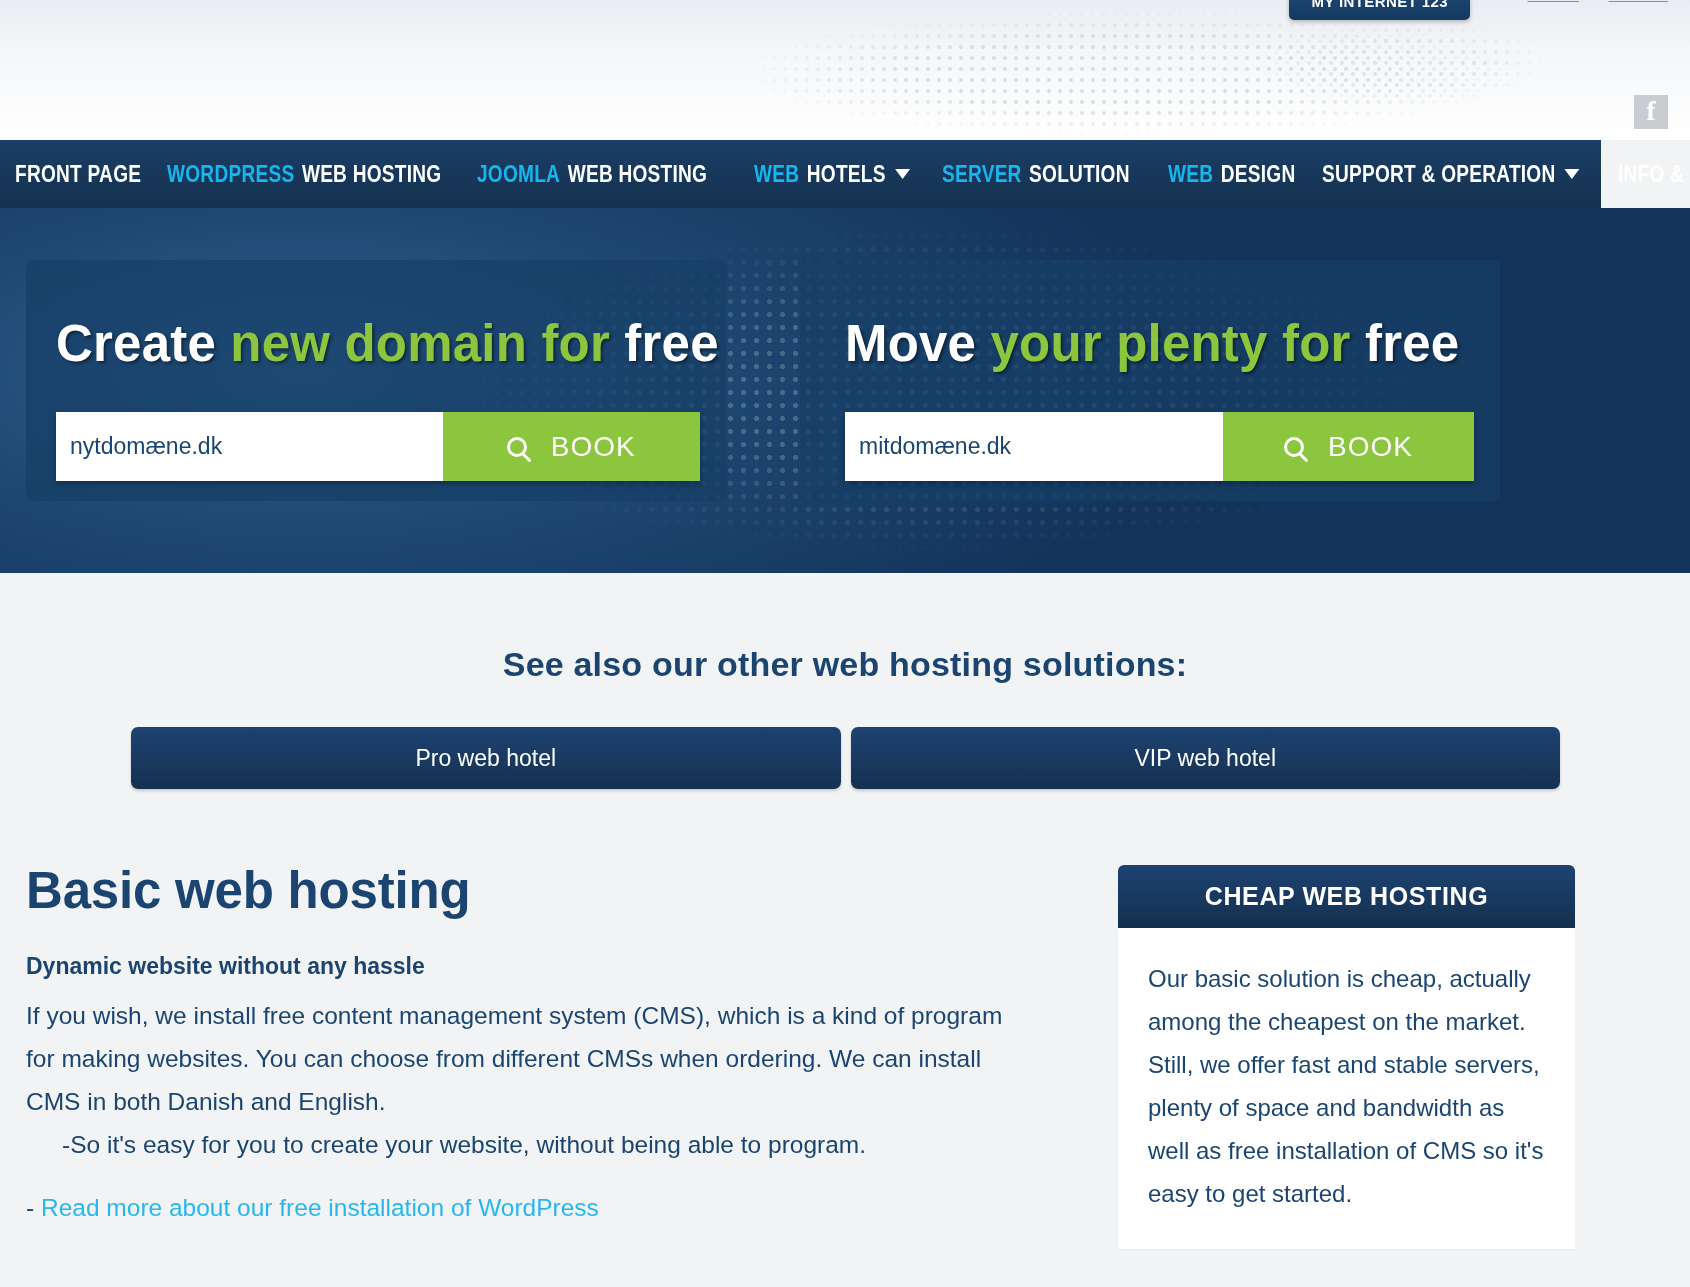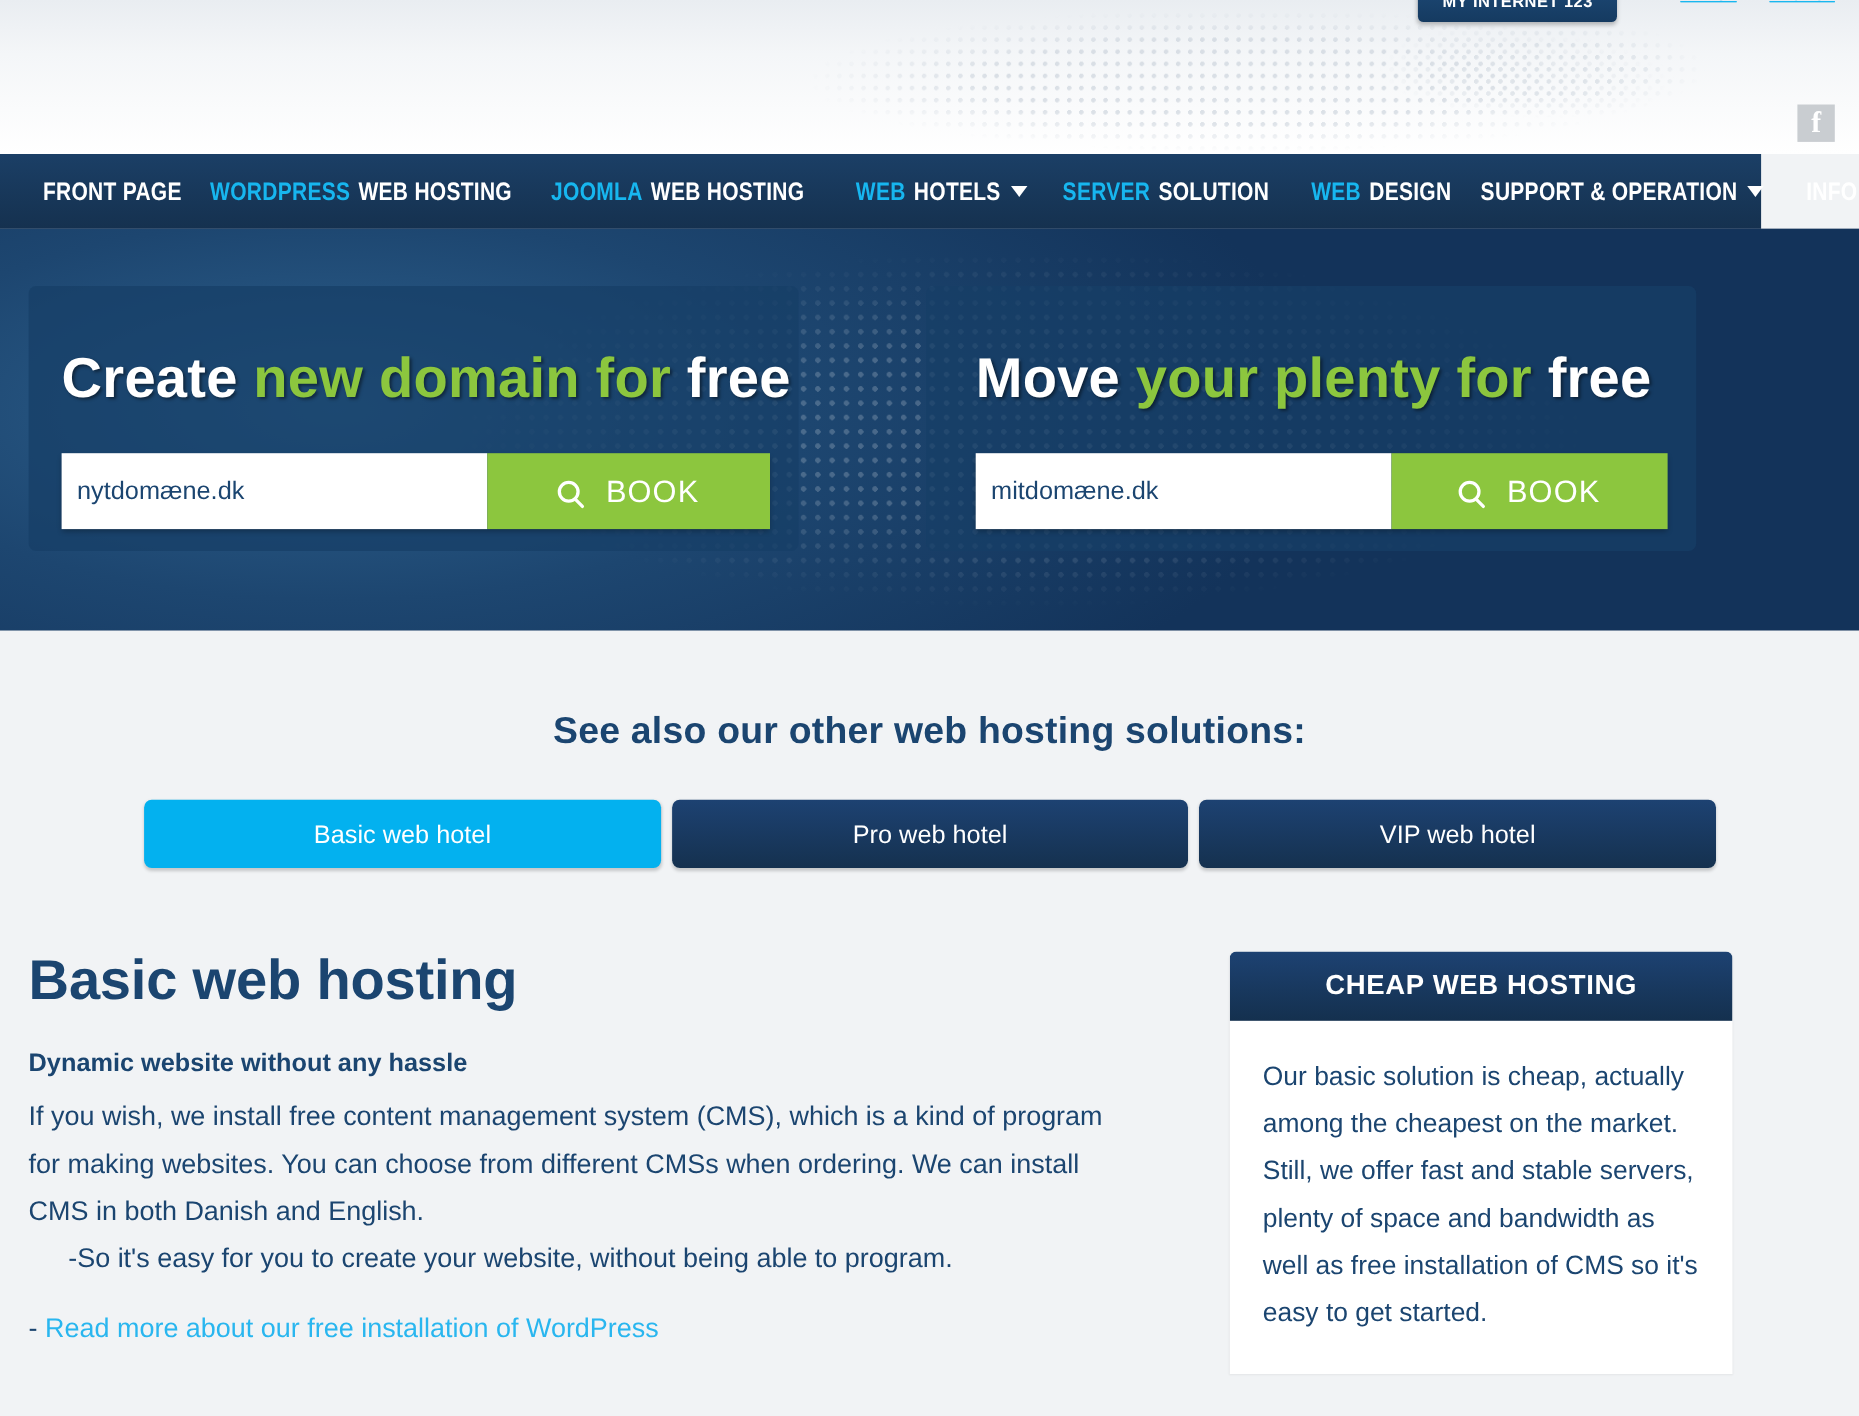--- a/index.html
+++ b/index.html
@@ -112,21 +112,21 @@
     text-align: center;
   }
 
   
   .nav {
     width: 1601px;
     height: 68px;
     background: linear-gradient(180deg,#1b3f66 0%,#15314f 100%);
     display: flex;
     align-items: center;
-    padding-left: 39px;
+    padding-left: 15px;
     gap: 0px;
   }
   .nav-item {
     color: #ffffff;
     font-family: "Liberation Sans Narrow", "Liberation Sans", sans-serif;
     font-weight: bold;
     font-size: 23px;
     letter-spacing: .3px;
     transform: scaleX(.83);
     transform-origin: left center;
@@ -159,21 +159,21 @@
   .hero-dots {
     position: absolute; inset: 0;
     background-image: radial-gradient(circle at 2.5px 2.5px, rgba(255,255,255,.20) 2.3px, transparent 2.6px);
     background-size: 13px 13px;
     -webkit-mask-image: radial-gradient(ellipse 640px 200px at 55% 50%, #000 0%, #000 38%, transparent 82%);
             mask-image: radial-gradient(ellipse 640px 200px at 55% 50%, #000 0%, #000 38%, transparent 82%);
   }
   .hero-inner {
     position: relative;
     display: flex;
-    gap: 116px;
+    gap: 74px;
     padding: 52px 0 0 26px;
   }
   .panel {
     width: 700px;
     height: 241px;
     background: rgba(22,62,103,.72);
     border-radius: 7px;
     padding: 58px 26px 0 30px;
   }
   .panel.right { padding-left: 45px; width: 700px; }
@@ -417,23 +417,20 @@
         </div>
       </div>
     </div>
 
   </div>
 </div>
 
 <div class="solutions">
   <div class="sol-title">See also our other web hosting solutions:</div>
   <div class="sol-tabs">
-    <div class="sol-tab active">
-      <span>Basic web hotel</span>
-    </div>
     <div class="sol-tab">
       <span>Pro web hotel</span>
     </div>
     <div class="sol-tab">
       <span>VIP web hotel</span>
     </div>
   </div>
 </div>
 
 <div class="content">

